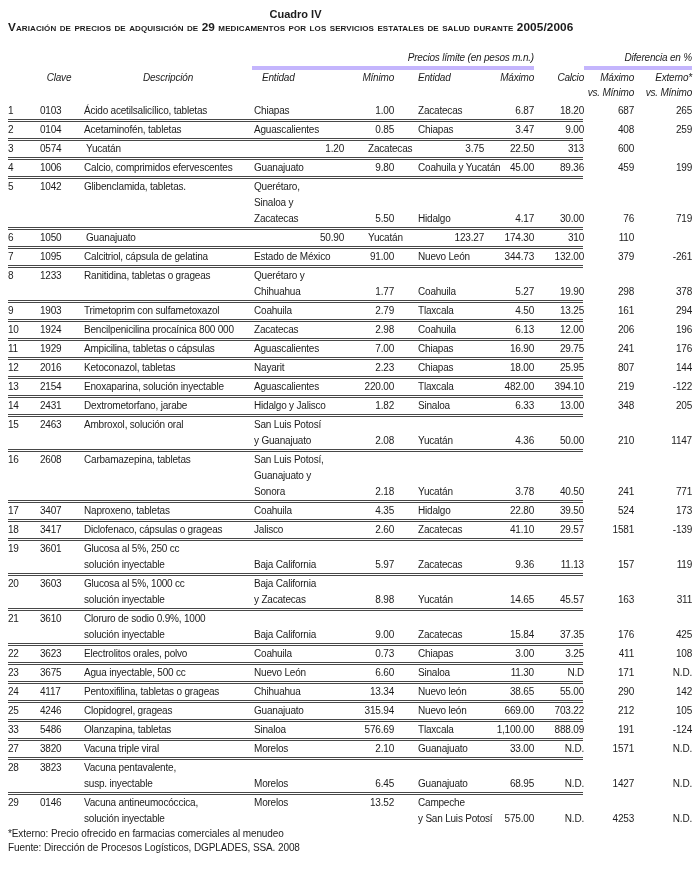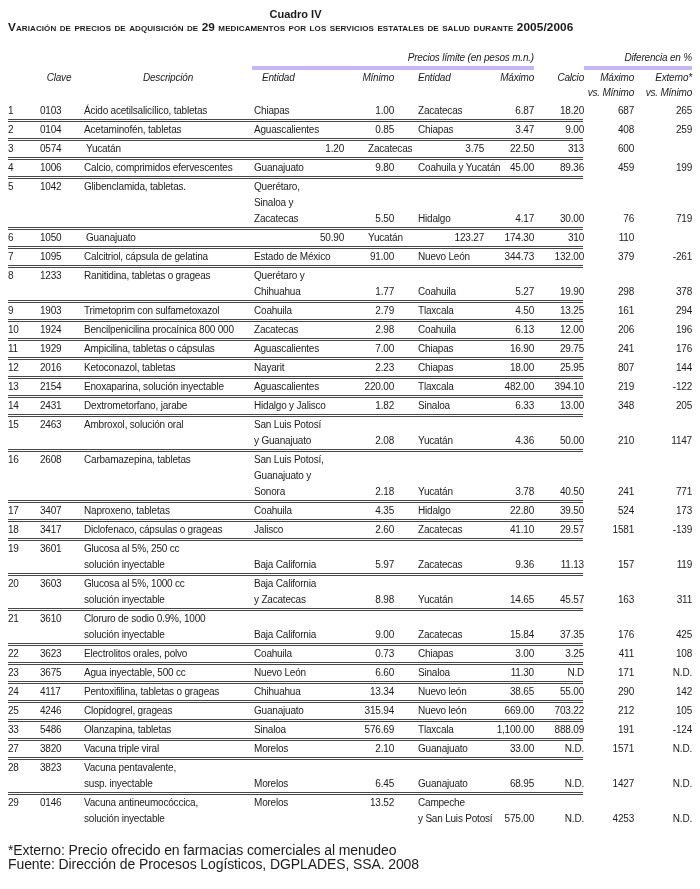--- a/index.html
+++ b/index.html
@@ -24,21 +24,21 @@
   .c4{text-align:right;}
   .c5{padding-left:24px;}
   .c6,.c7,.c8,.c9{text-align:right;}
   .hc1{text-align:center;padding-left:0;}
   .hc2{text-align:center;}
   .hc3{padding-left:10px;}
   .tbody{margin-top:3px;font-size:10px;letter-spacing:-0.2px;}
   .row{border-bottom:3px double #474747;}
   .row:last-child{border-bottom:none;}
   .rline{display:grid;grid-template-columns:var(--cols);line-height:16px;}
-  .footnotes{margin-top:16px;font-size:14px;line-height:14px;letter-spacing:-0.1px;}
+  .footnotes{font-size:10px;line-height:14px;letter-spacing:-0.1px;}
 </style>
 </head>
 <body>
 
 <div class="page">
 
   <div class="doc-title">Cuadro IV</div>
   <div class="doc-subtitle">Variación de precios de adquisición de 29 medicamentos por los servicios estatales de salud durante 2005/2006</div>
 
   <div>

